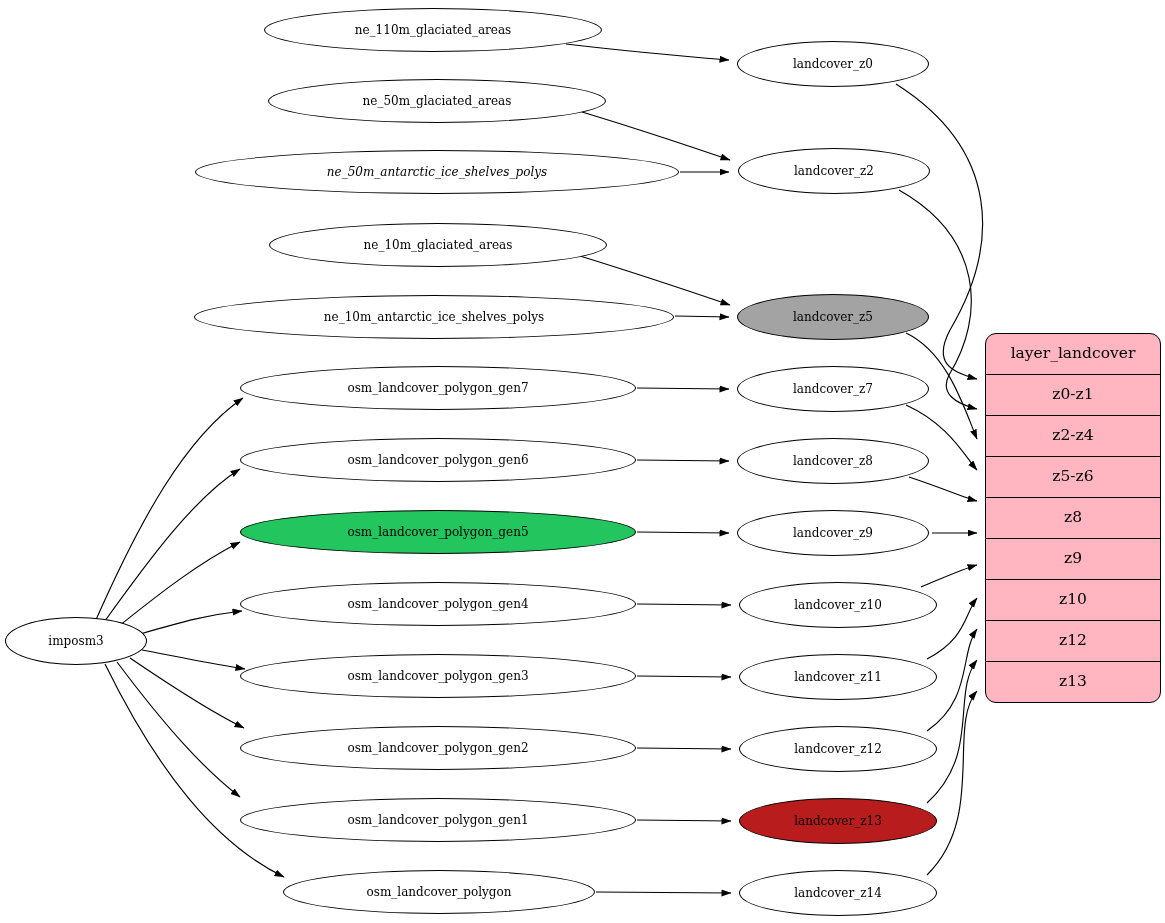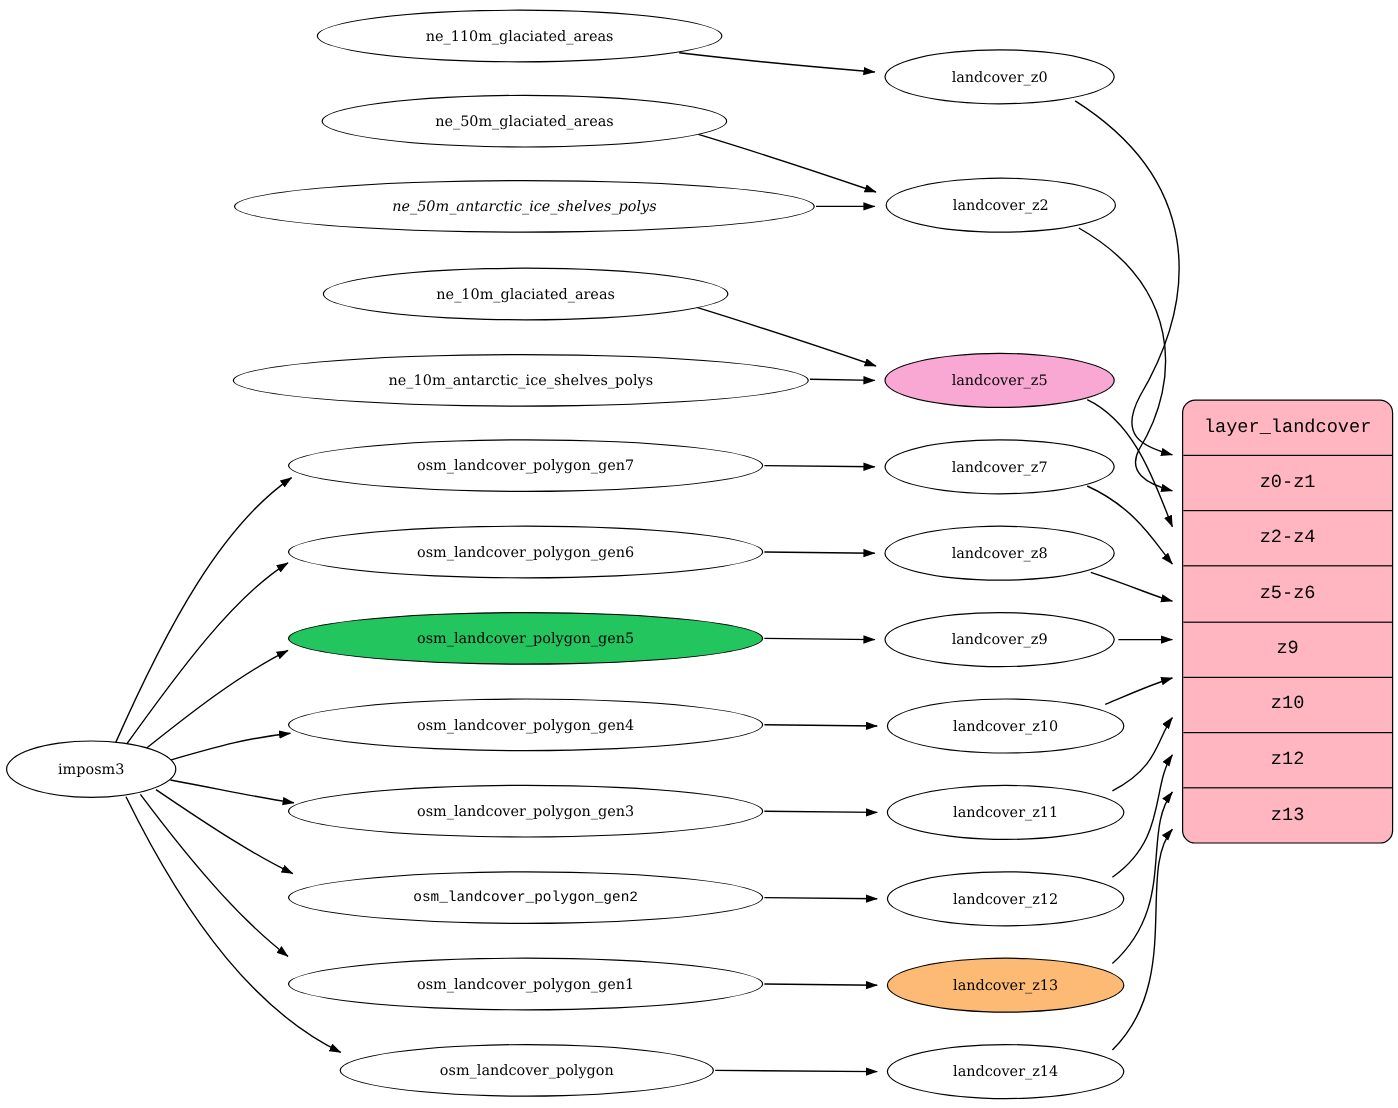--- a/index.html
+++ b/index.html
@@ -12,21 +12,21 @@
   .node{
     position:absolute;box-sizing:border-box;
     border:1px solid #000;border-radius:50%;background:#fff;
     display:flex;align-items:center;justify-content:center;
     font-size:12px;white-space:nowrap;
   }
   #record{
     position:absolute;box-sizing:border-box;
     border:1px solid #000;border-radius:11px;
     display:flex;flex-direction:column;overflow:hidden;
-    font-size:15.5px;text-align:center;font-family:Liberation Mono, monospace;
+    font-size:15.5px;text-align:center;
   }
   .rrow{
     flex:1;display:flex;align-items:center;justify-content:center;
     border-top:1px solid #000;line-height:1;
   }
   .rrow:first-child{border-top:none;}
   .edge{fill:none;stroke-width:1.15;}
 </style>
 </head>
 <body>
@@ -78,38 +78,39 @@
       <div class="node" style="left: 264px; top: 8px; width: 338px; height: 44px; background: rgb(255, 255, 255); border-color: rgb(0, 0, 0);">ne_110m_glaciated_areas</div>
       <div class="node" style="left: 268px; top: 79px; width: 338px; height: 44px; background: rgb(255, 255, 255); border-color: rgb(0, 0, 0);">ne_50m_glaciated_areas</div>
       <div class="node" style="left: 195px; top: 150px; width: 484px; height: 44px; background: rgb(255, 255, 255); border-color: rgb(0, 0, 0); font-style: italic;">ne_50m_antarctic_ice_shelves_polys</div>
       <div class="node" style="left: 269px; top: 223px; width: 338px; height: 44px; background: rgb(255, 255, 255); border-color: rgb(0, 0, 0);">ne_10m_glaciated_areas</div>
       <div class="node" style="left: 194px; top: 295px; width: 480px; height: 44px; background: rgb(255, 255, 255); border-color: rgb(0, 0, 0);">ne_10m_antarctic_ice_shelves_polys</div>
       <div class="node" style="left: 240px; top: 366px; width: 396px; height: 44px; background: rgb(255, 255, 255); border-color: rgb(0, 0, 0);">osm_landcover_polygon_gen7</div>
       <div class="node" style="left: 240px; top: 438px; width: 396px; height: 44px; background: rgb(255, 255, 255); border-color: rgb(0, 0, 0);">osm_landcover_polygon_gen6</div>
       <div class="node" style="left: 240px; top: 510px; width: 396px; height: 44px; background: #22c55e; border-color: rgb(0, 0, 0);">osm_landcover_polygon_gen5</div>
       <div class="node" style="left: 240px; top: 582px; width: 396px; height: 44px; background: rgb(255, 255, 255); border-color: rgb(0, 0, 0);">osm_landcover_polygon_gen4</div>
       <div class="node" style="left: 240px; top: 654px; width: 396px; height: 44px; background: rgb(255, 255, 255); border-color: rgb(0, 0, 0);">osm_landcover_polygon_gen3</div>
-      <div class="node" style="left: 240px; top: 726px; width: 396px; height: 44px; background: rgb(255, 255, 255); border-color: rgb(0, 0, 0); font-family: Liberation Mono, monospace;">osm_landcover_polygon_gen2</div>
+      <div class="node" style="left: 240px; top: 726px; width: 396px; height: 44px; background: rgb(255, 255, 255); border-color: rgb(0, 0, 0);">osm_landcover_polygon_gen2</div>
       <div class="node" style="left: 240px; top: 798px; width: 396px; height: 44px; background: rgb(255, 255, 255); border-color: rgb(0, 0, 0);">osm_landcover_polygon_gen1</div>
       <div class="node" style="left: 283px; top: 870px; width: 312px; height: 44px; background: rgb(255, 255, 255); border-color: rgb(0, 0, 0);">osm_landcover_polygon</div>
       <div class="node" style="left: 737px; top: 41px; width: 192px; height: 46px; background: rgb(255, 255, 255); border-color: rgb(0, 0, 0);">landcover_z0</div>
       <div class="node" style="left: 738px; top: 148px; width: 192px; height: 46px; background: rgb(255, 255, 255); border-color: rgb(0, 0, 0);">landcover_z2</div>
-      <div class="node" style="left: 737px; top: 294px; width: 192px; height: 46px; background: #f9a8d4; border-color: rgb(0, 0, 0);">landcover_z5</div>
+      <div class="node" style="left: 737px; top: 294px; width: 192px; height: 46px; background: #a3a3a3; border-color: rgb(0, 0, 0);">landcover_z5</div>
       <div class="node" style="left: 737px; top: 366px; width: 192px; height: 46px; background: rgb(255, 255, 255); border-color: rgb(0, 0, 0);">landcover_z7</div>
       <div class="node" style="left: 737px; top: 438px; width: 192px; height: 46px; background: rgb(255, 255, 255); border-color: rgb(0, 0, 0);">landcover_z8</div>
       <div class="node" style="left: 737px; top: 510px; width: 192px; height: 46px; background: rgb(255, 255, 255); border-color: rgb(0, 0, 0);">landcover_z9</div>
       <div class="node" style="left: 739px; top: 582px; width: 198px; height: 46px; background: rgb(255, 255, 255); border-color: rgb(0, 0, 0);">landcover_z10</div>
       <div class="node" style="left: 739px; top: 654px; width: 198px; height: 46px; background: rgb(255, 255, 255); border-color: rgb(0, 0, 0);">landcover_z11</div>
       <div class="node" style="left: 739px; top: 726px; width: 198px; height: 46px; background: rgb(255, 255, 255); border-color: rgb(0, 0, 0);">landcover_z12</div>
-      <div class="node" style="left: 739px; top: 798px; width: 198px; height: 46px; background: #fdba74; border-color: rgb(0, 0, 0);">landcover_z13</div>
+      <div class="node" style="left: 739px; top: 798px; width: 198px; height: 46px; background: #b91c1c; border-color: rgb(0, 0, 0);">landcover_z13</div>
       <div class="node" style="left: 739px; top: 870px; width: 198px; height: 46px; background: rgb(255, 255, 255); border-color: rgb(0, 0, 0);">landcover_z14</div>
     </div>
   <div id="record" style="left: 985px; top: 333px; width: 176px; height: 370px; background: rgb(255, 182, 193); border-color: rgb(0, 0, 0);">
       <div class="rrow">layer_landcover</div>
       <div class="rrow">z0-z1</div>
       <div class="rrow">z2-z4</div>
       <div class="rrow">z5-z6</div>
+      <div class="rrow">z8</div>
       <div class="rrow">z9</div>
       <div class="rrow">z10</div>
       <div class="rrow">z12</div>
       <div class="rrow">z13</div>
     </div>
 </div>
 
 </body></html>

